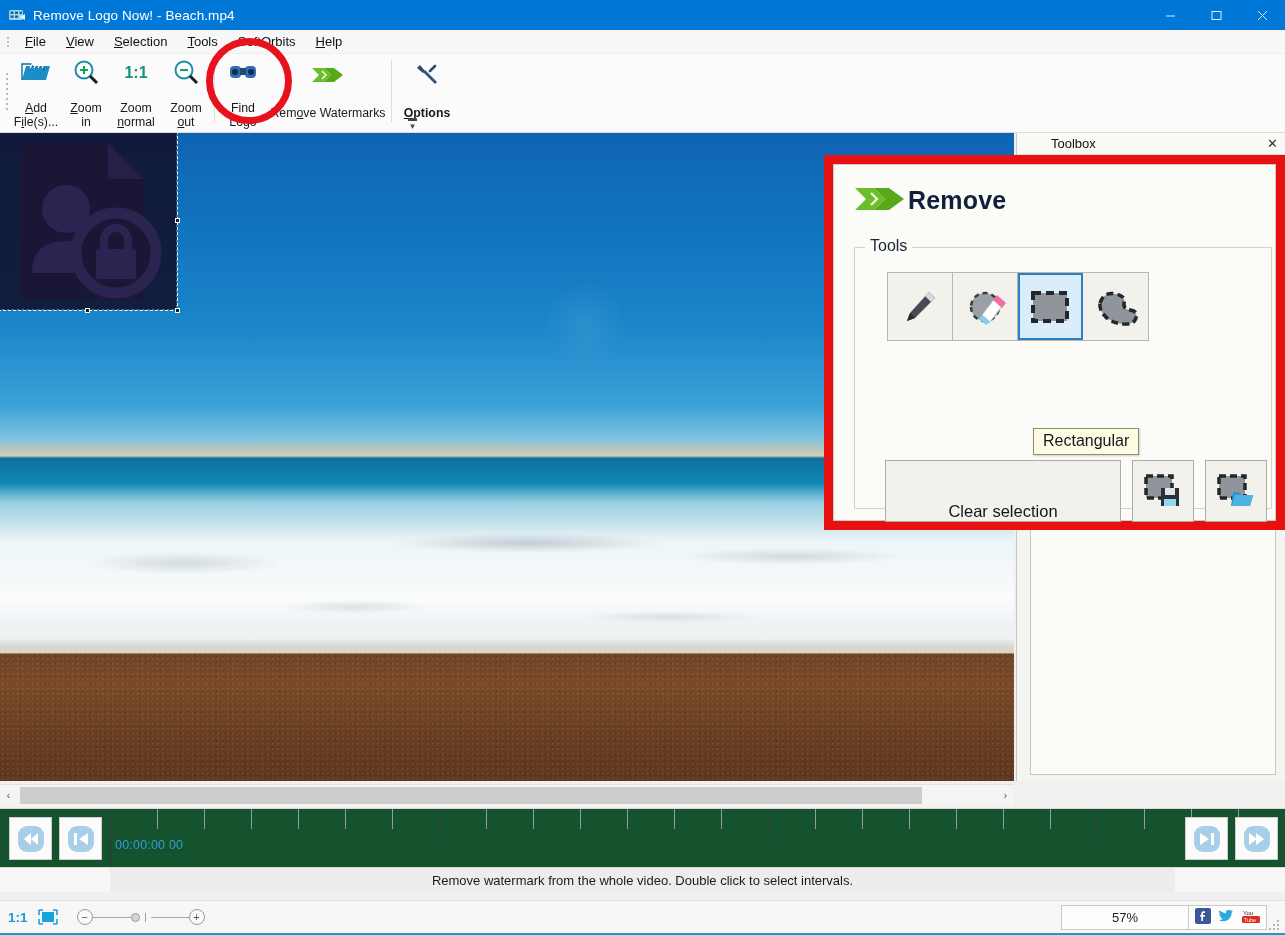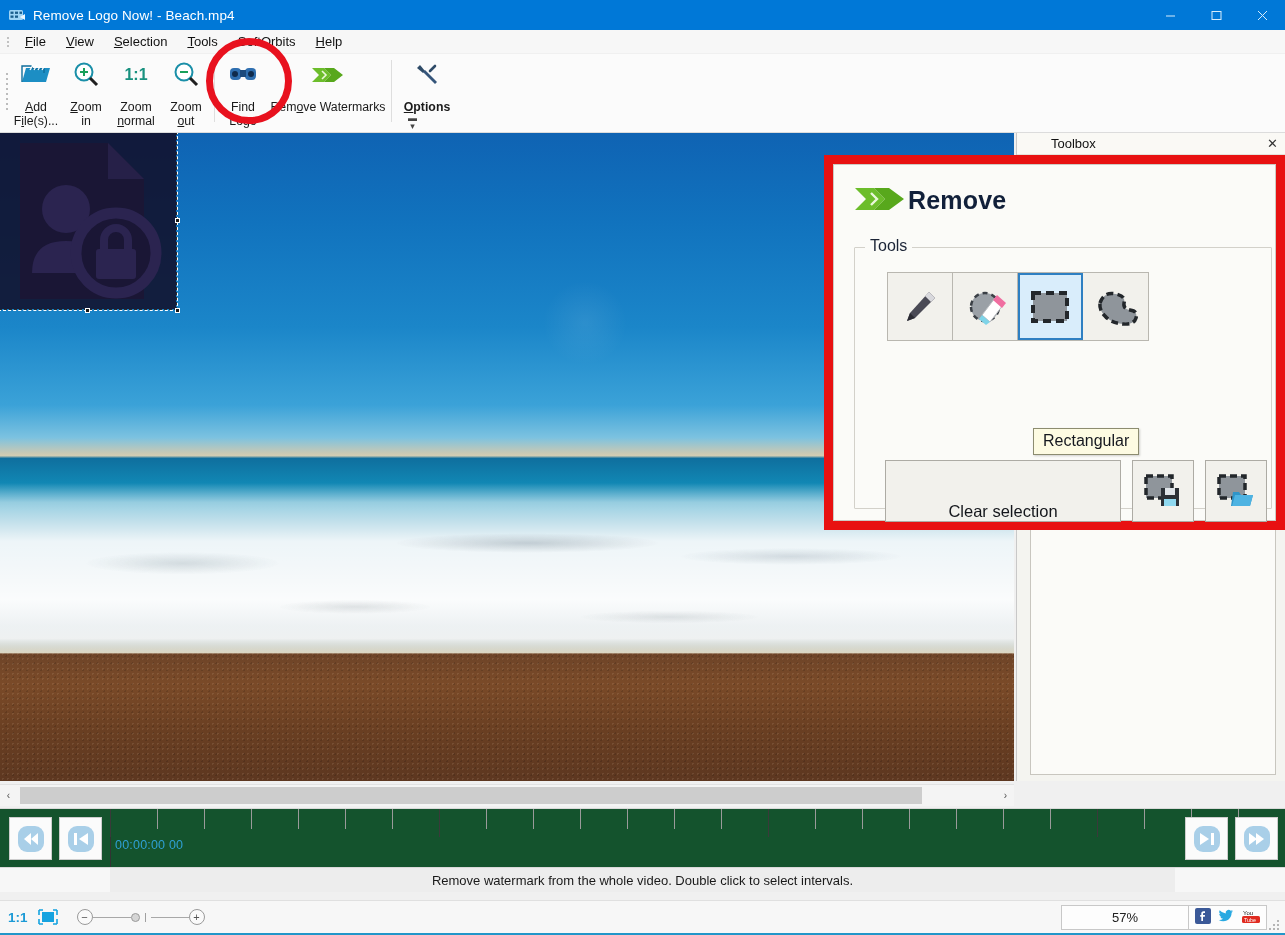--- a/index.html
+++ b/index.html
@@ -65,21 +65,21 @@
     display: flex; flex-direction: column; justify-content: center; align-items: center; gap: 3px;
   }
   .tb-grip i { display:block; width: 2px; height: 2px; background: #bcbcbc; }
   .tbbtn {
     width: 50px; height: 75px; padding-top: 4px;
     display: flex; flex-direction: column; align-items: center;
     cursor: default; position: relative;
   }
   .tbbtn .ic { height: 34px; display: flex; align-items: center; justify-content: center; }
   .tbbtn .lbl {
-    font-size: 12.3px; color: #1a1a1a; text-align: center; line-height: 14px; margin-top: 8px;
+    font-size: 12.3px; color: #1a1a1a; text-align: center; line-height: 14px; margin-top: 14px;
   }
   .tbbtn .lbl u { text-decoration: underline; }
   .tb-sep { width: 1px; height: 62px; background: #dedede; margin: 6px 3px 0 3px; }
   .tb-overflow {
     position: absolute; right: 868px; bottom: 2px;
     font-size: 11px; color: #444; line-height: 8px; text-align: center;
   }
 
   
   .red-ring {

